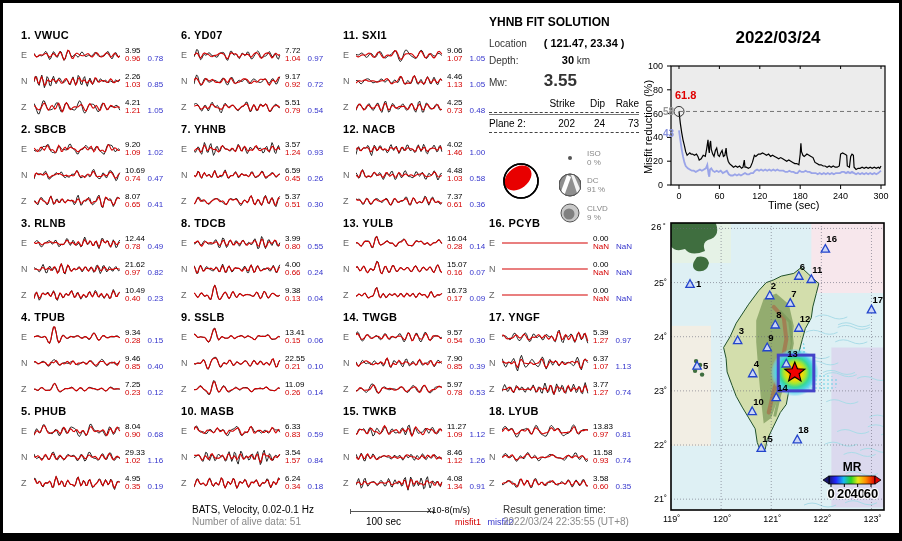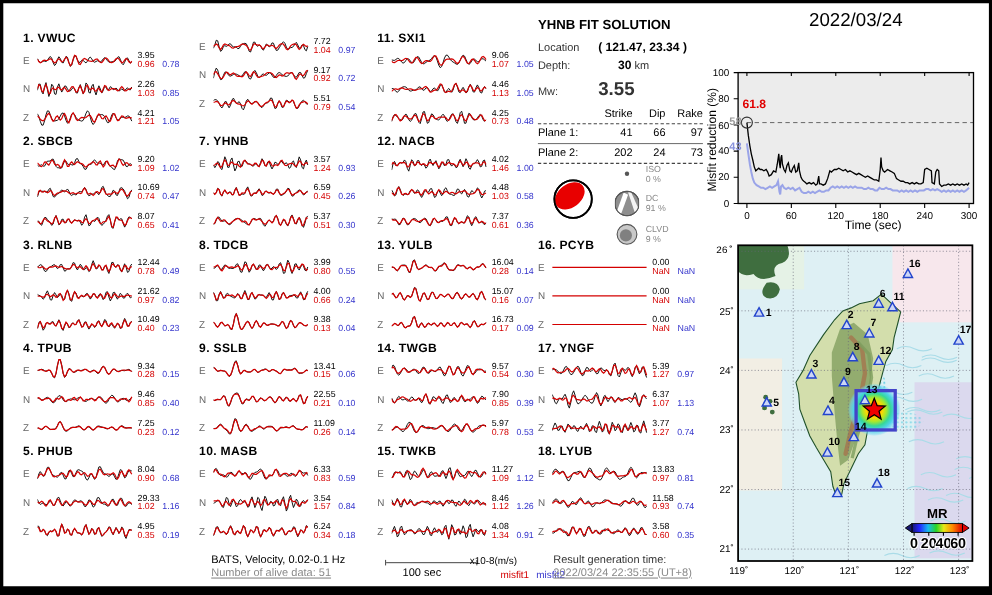--- a/index.html
+++ b/index.html
@@ -27,31 +27,31 @@
   .sdr{width:150px;margin-top:2px;}
   .sdr-grid{display:grid;grid-template-columns:50px 36px 30px 34px;font-size:10px;}
   .sdr-grid span{padding:2px 0;text-align:right;}
   .sdr-grid .lft{text-align:left;}
   .dash{border-top:1px dashed #444;height:0;margin:1px 0;}
   .solid{border-top:1px solid #777;height:0;margin:1px 0;}
   .decomp{position:absolute;left:556px;top:146px;width:92px;}
   .dc-item{display:flex;align-items:center;margin-bottom:6px;}
   .dc-txt{font-size:8px;color:#888;line-height:9px;margin-left:6px;}
   
-  .dt{position:absolute;left:660px;top:5px;width:230px;text-align:center;
-      font-weight:normal;font-size:17px;line-height:22px;}
+  .dt{position:absolute;left:660px;top:24px;width:230px;text-align:center;
+      font-weight:bold;font-size:17px;line-height:22px;}
   
   .ylab{position:absolute;left:632px;top:60px;width:14px;height:130px;}
   .ylab span{position:absolute;left:-52px;top:58px;display:block;width:130px;text-align:center;
       transform:rotate(-90deg);font-size:11px;}
   .ticktxt{position:absolute;font-size:9px;}
   .xlabel{position:absolute;font-size:11px;margin-left:17px;}
   
   .foot{position:absolute;font-size:10px;line-height:12px;}
-  .gray{color:#8a8a8a;text-decoration:underline;}
+  .gray{color:#8a8a8a;}
   .red{color:#d40000;}
   .blue{color:#3434cc;}
   .scaleline{position:absolute;left:347px;top:506px;width:82px;height:5px;
       border-left:1px solid #555;border-right:1px solid #555;}
   .scaleline:after{content:"";position:absolute;left:0;right:0;top:2px;border-top:1px solid #555;}
 </style>
 </head>
 <body>
 
 <div id="app">
@@ -231,20 +231,21 @@
             <polyline points="0.0,6.3 1.3,6.5 2.6,10.6 3.9,11.4 5.2,9.3 6.5,10.1 7.8,13.8 9.1,15.0 10.4,12.4 11.7,10.6 13.0,11.0 14.3,10.5 15.6,9.1 16.9,10.9 18.2,15.3 19.5,15.2 20.8,9.0 22.1,4.4 23.4,7.2 24.7,12.2 26.0,12.0 27.3,9.1 28.6,10.1 29.9,14.2 31.2,14.5 32.5,10.5 33.8,8.4 35.1,10.4 36.4,12.5 37.7,12.5 39.0,13.3 40.3,14.5 41.6,12.2 42.9,6.6 44.2,4.9 45.5,9.6 46.8,13.8 48.1,11.8 49.4,8.3 50.7,10.0 52.0,13.9 53.3,12.9 54.6,8.3 55.9,7.6 57.2,12.2 58.5,15.6 59.8,14.6 61.1,12.5 62.4,11.7 63.7,9.8 65.0,6.9 66.3,7.5 67.6,12.1 68.9,14.2 70.2,10.7 71.5,7.5 72.8,9.8 74.1,13.0 75.4,10.9 76.7,7.0 78.0,8.9 79.3,15.2 80.6,17.5 81.9,13.5 83.2,9.5 84.5,9.4 85.8,10.1" fill="none" stroke="#111" stroke-width="0.9"></polyline>
             <polyline points="0.0,7.0 1.3,8.0 2.6,11.2 3.9,11.1 5.2,9.3 6.5,10.4 7.8,13.6 9.1,14.0 10.4,11.7 11.7,10.7 13.0,11.4 14.3,10.7 15.6,9.1 16.9,11.0 18.2,15.1 19.5,14.8 20.8,8.7 22.1,4.8 23.4,8.0 24.7,12.7 26.0,12.2 27.3,9.0 28.6,9.9 29.9,14.0 31.2,14.3 32.5,10.4 33.8,8.3 35.1,10.3 36.4,12.5 37.7,12.5 39.0,12.8 40.3,14.0 41.6,12.3 42.9,7.4 44.2,5.4 45.5,9.4 46.8,13.6 48.1,12.2 49.4,8.8 50.7,9.8 52.0,13.4 53.3,13.2 54.6,9.1 55.9,7.8 57.2,11.3 58.5,14.7 59.8,14.4 61.1,12.6 62.4,11.5 63.7,9.9 65.0,7.8 66.3,8.2 67.6,11.7 68.9,13.4 70.2,10.8 71.5,8.3 72.8,9.9 74.1,12.5 75.4,11.2 76.7,8.2 78.0,9.3 79.3,13.9 80.6,15.8 81.9,13.2 83.2,10.3 84.5,9.8 85.8,10.0" fill="none" stroke="#d40000" stroke-width="1.1"></polyline>
           </svg>
           <div class="nums">
             <div class="amp">4.95</div>
             <div><span class="m1">0.35</span><span class="m2">0.19</span></div>
           </div>
         </div>
       </div>
       <div class="station" style="left: 178px; top: 26px;">
+        <div class="st-header">6. YD07</div>
         <div class="trace-row">
           <span class="comp">E</span>
           <svg class="trace-svg" viewBox="0 0 88 22">
             <polyline points="0.0,12.9 1.3,9.8 2.6,5.6 3.9,6.1 5.2,11.5 6.5,15.7 7.8,14.6 9.1,11.3 10.4,10.5 11.7,11.2 13.0,10.5 14.3,8.9 15.6,8.9 16.9,10.7 18.2,11.6 19.5,11.5 20.8,12.0 22.1,13.2 23.4,13.0 24.7,10.9 26.0,9.1 27.3,8.6 28.6,8.4 29.9,8.8 31.2,11.5 32.5,15.6 33.8,16.3 35.1,12.1 36.4,7.4 37.7,7.3 39.0,10.2 40.3,11.1 41.6,9.9 42.9,10.5 44.2,13.5 45.5,14.6 46.8,11.8 48.1,9.0 49.4,9.9 50.7,11.7 52.0,10.6 53.3,8.0 54.6,8.3 55.9,11.9 57.2,14.9 58.5,14.6 59.8,12.5 61.1,10.4 62.4,8.2 63.7,7.0 65.0,8.3 66.3,11.8 67.6,13.9 68.9,13.4 70.2,12.3 71.5,12.1 72.8,11.2 74.1,8.8 75.4,7.5 76.7,9.8 78.0,12.8 79.3,12.3 80.6,9.8 81.9,10.4 83.2,14.1 84.5,15.2 85.8,11.2" fill="none" stroke="#111" stroke-width="0.9"></polyline>
             <polyline points="0.0,11.0 1.3,10.1 2.6,9.0 3.9,9.9 5.2,12.6 6.5,14.0 7.8,12.4 9.1,9.8 10.4,8.9 11.7,9.5 13.0,10.1 14.3,10.4 15.6,11.4 16.9,12.6 18.2,12.8 19.5,12.0 20.8,11.4 22.1,11.3 23.4,10.9 24.7,9.8 26.0,9.1 27.3,9.2 28.6,9.6 29.9,10.3 31.2,12.1 32.5,14.3 33.8,14.6 35.1,12.3 36.4,9.4 37.7,8.7 39.0,9.6 40.3,10.0 41.6,9.8 42.9,10.7 44.2,12.7 45.5,13.3 46.8,11.8 48.1,10.0 49.4,10.0 50.7,10.9 52.0,10.8 53.3,10.2 54.6,10.8 55.9,12.4 57.2,13.1 58.5,11.9 59.8,10.1 61.1,9.0 62.4,8.6 63.7,9.3 65.0,11.2 66.3,13.5 67.6,14.2 68.9,12.7 70.2,10.7 71.5,9.6 72.8,9.1 74.1,8.9 75.4,9.7 76.7,12.1 78.0,13.9 79.3,13.0 80.6,10.5 81.9,9.3 83.2,10.4 84.5,11.3 85.8,10.5" fill="none" stroke="#d40000" stroke-width="1.1"></polyline>
           </svg>
           <div class="nums">
             <div class="amp">7.72</div>
             <div><span class="m1">1.04</span><span class="m2">0.97</span></div>
           </div>
@@ -719,26 +720,20 @@
       <span class="mwv">3.55</span>
     </div>
     <div class="sdr">
       <div class="sdr-grid">
         <span class="lft"></span>
         <span>Strike</span>
         <span>Dip</span>
         <span>Rake</span>
       </div>
       <div class="dash"></div>
-      <div class="sdr-grid">
-        <span class="lft">Plane 1:</span>
-        <span>41</span>
-        <span>66</span>
-        <span>97</span>
-      </div>
       <div class="solid"></div>
       <div class="sdr-grid">
         <span class="lft">Plane 2:</span>
         <span>202</span>
         <span>24</span>
         <span>73</span>
       </div>
       <div class="dash"></div>
     </div>
   </div>

